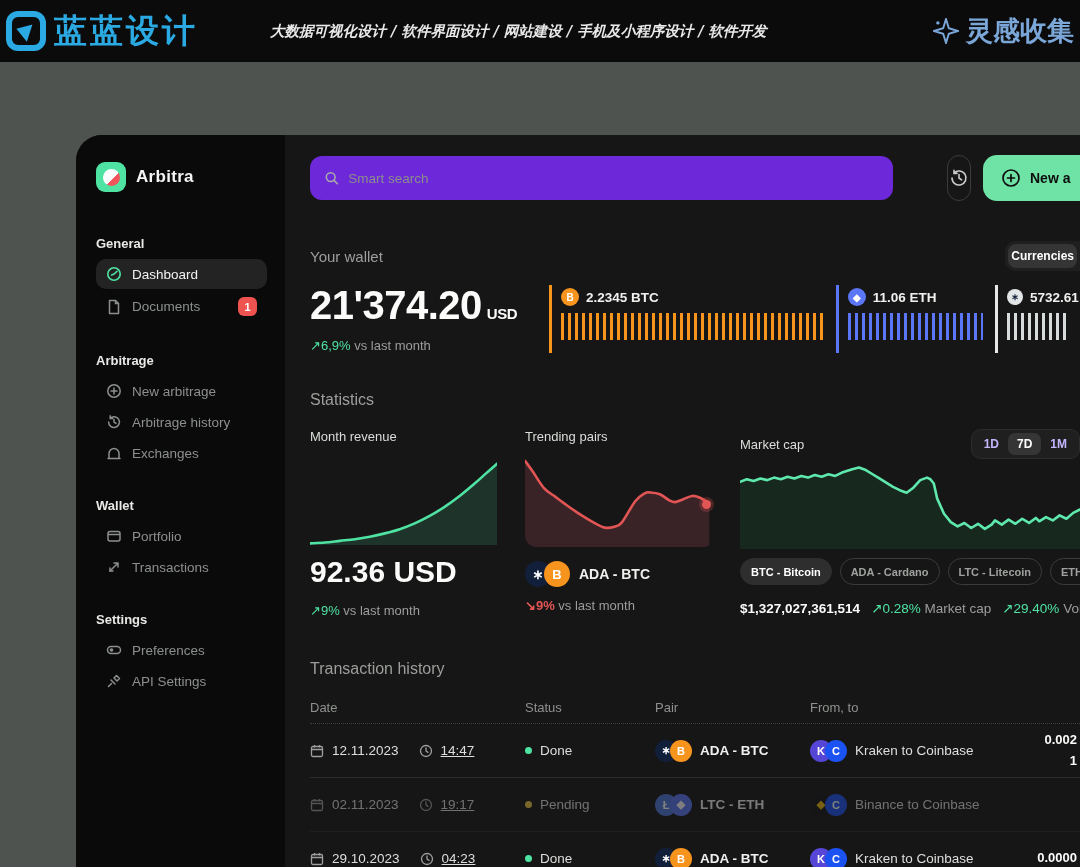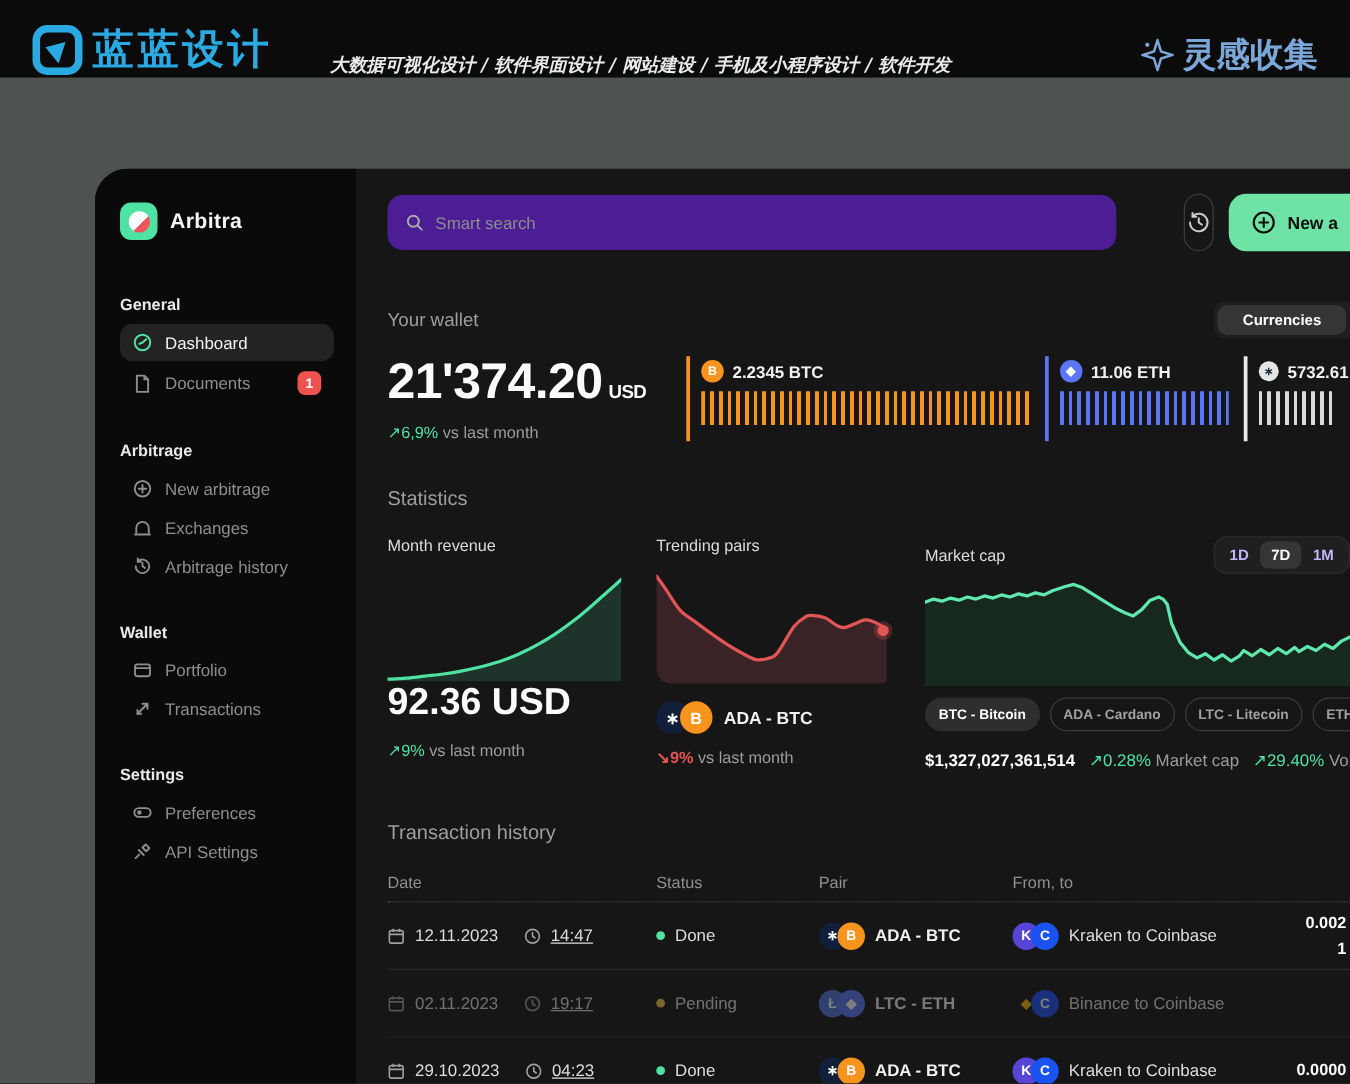--- a/index.html
+++ b/index.html
@@ -1,20 +1,20 @@
 <!DOCTYPE html>
 <html><head>
 <meta charset="utf-8">
 <style>
   * { margin:0; padding:0; box-sizing:border-box; }
   html,body { width:1080px; height:867px; overflow:hidden; background:#000;
               font-family:"Liberation Sans", sans-serif; }
 
   
-  .banner { height:62px; background:#0b0b0b; display:flex; align-items:flex-end; padding:0 26px; }
+  .banner { height:62px; background:#0b0b0b; display:flex; align-items:center; padding:0 6px;gap:26px; }
   .b-logo { display:flex; align-items:center; gap:8px; }
   .b-mark { width:40px; height:40px; border:6px solid #2BA9E2; border-radius:12px; position:relative; flex-shrink:0;}
   .b-mark::after { content:""; position:absolute; left:4px; top:5px; border-top:9px solid transparent;
                    border-bottom:9px solid transparent; border-right:14px solid #2BA9E2; transform:rotate(18deg);}
   .b-brand { color:#2BA9E2; font-size:33px; font-weight:bold; letter-spacing:3px; }
   .b-contact { margin-left:18px; color:#EDEDED; font-size:13px; line-height:1.55; }
   .b-arrows { color:#cfcfcf; font-size:10px; letter-spacing:2px; margin-left:8px; }
   .b-phone { margin-left:14px; }
   .b-services { margin-left:46px; color:#E9E9E9; font-size:14.5px; font-style:italic;
                 font-family:"DejaVu Serif", serif; white-space:nowrap;font-weight:bold; }
@@ -40,39 +40,39 @@
             padding:7px 10px; border-radius:10px; margin:1px 0; cursor:pointer; }
   .s-item svg { flex-shrink:0; }
   .s-item.active { background:#222322; color:#F2F2F2; }
   .s-item.active svg { color:#4FE3A3; }
   .s-badge { margin-left:auto; width:19px; height:19px; background:#EF5350; color:#fff; font-size:11px;
              font-weight:bold; border-radius:6px; display:flex; align-items:center; justify-content:center; }
 
   
   .main { flex:1; min-width:0; padding:20px 0 0 25px; overflow:hidden; }
   .topbar { display:flex; align-items:center; }
-  .search { flex:0 0 583px; height:44px; background:#4c1d95; border-radius:12px; display:flex;
+  .search { flex:0 0 583px; height:44px; background:#6d28d9; border-radius:12px; display:flex;
             align-items:center; padding:0 14px; gap:9px; }
   .search input { background:transparent; border:none; outline:none; color:#E8E8E8; font-size:13.5px; width:100%;
                   font-family:"Liberation Sans", sans-serif; }
   .search input::placeholder { color:#8B8E8B; }
   .vdiv { width:1px; height:38px; background:#303130; margin:0 27px; }
   .icon-btn { width:46px; height:46px; border:1.5px solid #3B3C3B; border-radius:14px; background:transparent;
               color:#C9CCC9; display:flex; align-items:center; justify-content:center; cursor:pointer; }
   .new-btn { margin-left:12px; height:46px; width:150px; flex-shrink:0; background:#6FE3A6; border:none;
              border-radius:14px; color:#0C0D0C; font-weight:bold; font-size:14px; display:flex; align-items:center;
              gap:9px; padding:0 18px; cursor:pointer; font-family:"Liberation Sans", sans-serif; white-space:nowrap;}
 
   .h-grey { color:#9C9F9B; font-size:15px; }
   .sec-head { display:flex; align-items:center; margin-top:40px; }
 
   
   .toggle { margin-left:auto; margin-right:-46px; background:#1E1F1E; border-radius:10px; padding:3px;
             display:flex; align-items:center; }
-  .toggle .on  { background:#343534; border-radius:8px; padding:5px 20px; color:#fff; font-size:12px; font-weight:bold; }
+  .toggle .on  { background:#343534; border-radius:8px; padding:5px 3px; color:#fff; font-size:12px; font-weight:bold; }
   .toggle .off { padding:5px 12px; color:#A7AAA7; font-size:12px; font-weight:bold; width:46px; }
   .wallet-row { display:flex; margin-top:12px; }
   .balance-num { color:#FBFCFA; font-size:40px; font-weight:bold; letter-spacing:-.5px; white-space:nowrap; }
   .balance-cur { font-size:15px; margin-left:5px; }
   .delta { margin-top:10px; font-size:13px; color:#9B9E9B; white-space:nowrap; }
   .up { color:#4FE3A3; font-weight:normal; }
   .down { color:#E25555; font-weight:bold; }
   .segments { flex:1; display:flex; margin-left:32px; margin-top:2px; min-width:0; }
   .seg { border-left:3px solid; padding-left:9px; }
   .seg-label { display:flex; align-items:center; gap:7px; color:#F0F1EF; font-size:13.5px; font-weight:bold;
@@ -100,21 +100,21 @@
   .stat-title { color:#DADDD9; font-size:13px; }
   .sc1 { width:187px; margin-right:28px; flex-shrink:0; }
   .sc2 { width:190px; margin-right:25px; flex-shrink:0; }
   .sc3 { flex:1; min-width:0; }
   .sc1 .chart-wrap { margin-top:18px; height:83px; }
   .sc2 .chart-wrap { margin-top:15px; height:88px; position:relative; border-radius:0 0 12px 12px; overflow:hidden; }
   .sc3 .chart-wrap { margin-top:6px; height:84px; }
   .chart-wrap svg { width:100%; height:100%; }
   .dot { position:absolute; right:4px; top:47%; width:9px; height:9px; border-radius:50%; background:#E25555;
          box-shadow:0 0 0 3px rgba(226,85,85,.25); }
-  .mr-value { color:#FBFCFA; font-size:30px; font-weight:bold; white-space:nowrap; }
+  .mr-value { margin-top:10px; color:#FBFCFA; font-size:30px; font-weight:bold; white-space:nowrap; }
   .pair-row { margin-top:14px; display:flex; align-items:center; gap:9px; color:#F0F1EF;
               font-size:14px; font-weight:bold; }
   .sc3-head { display:flex; align-items:center; }
   .range { margin-left:auto; background:#1E1F1E; border:1px solid #2C2D2C; border-radius:10px; padding:3px;
            display:flex; }
   .range span { padding:4px 9px; font-size:12px; font-weight:bold; color:#c4b5fd; border-radius:7px; cursor:pointer;}
   .range span.on { background:#343534; color:#fff; }
   .pills { margin-top:9px; display:flex; gap:8px; white-space:nowrap; }
   .pill { height:27px; display:inline-flex; align-items:center; padding:0 10px; border-radius:14px;
           font-size:11px; font-weight:bold; color:#9EA19E; border:1px solid #3A3B3A; cursor:pointer;
@@ -189,31 +189,31 @@
       <div class="s-label">Arbitrage</div>
       <div class="s-item">
         <svg width="16" height="16" viewBox="0 0 16 16">
           <circle cx="8" cy="8" r="6.2" fill="none" stroke="currentColor" stroke-width="1.5"></circle>
           <path d="M8 5 v6 M5 8 h6" stroke="currentColor" stroke-width="1.5" stroke-linecap="round"></path>
             </svg>
         <span>New arbitrage</span>
       </div>
       <div class="s-item">
         <svg width="16" height="16" viewBox="0 0 16 16">
+          <path d="M2.6 8 a5.4 5.4 0 1 0 1.6 -3.8 M4.2 1.8 v2.6 h2.6" fill="none" stroke="currentColor" stroke-width="1.5" stroke-linecap="round"></path>
+          <path d="M8 5.4 V8 l2 1.4" fill="none" stroke="currentColor" stroke-width="1.5" stroke-linecap="round"></path>
+            </svg>
+        <span>Arbitrage history</span>
+      </div>
+      <div class="s-item">
+        <svg width="16" height="16" viewBox="0 0 16 16">
           <path d="M3 13 v-4.5 a5 5 0 0 1 10 0 V13" fill="none" stroke="currentColor" stroke-width="1.5" stroke-linejoin="round"></path>
           <path d="M2 13.6 h12" stroke="currentColor" stroke-width="1.5" stroke-linecap="round"></path>
             </svg>
         <span>Exchanges</span>
-      </div>
-      <div class="s-item">
-        <svg width="16" height="16" viewBox="0 0 16 16">
-          <path d="M2.6 8 a5.4 5.4 0 1 0 1.6 -3.8 M4.2 1.8 v2.6 h2.6" fill="none" stroke="currentColor" stroke-width="1.5" stroke-linecap="round"></path>
-          <path d="M8 5.4 V8 l2 1.4" fill="none" stroke="currentColor" stroke-width="1.5" stroke-linecap="round"></path>
-            </svg>
-        <span>Arbitrage history</span>
       </div>
     </div>
 
     <div class="s-section">
       <div class="s-label">Wallet</div>
       <div class="s-item">
         <svg width="16" height="16" viewBox="0 0 16 16">
           <rect x="2" y="3.5" width="12" height="9.5" rx="2" fill="none" stroke="currentColor" stroke-width="1.5"></rect>
           <path d="M2 6.5 h12" stroke="currentColor" stroke-width="1.5"></path>
             </svg>

